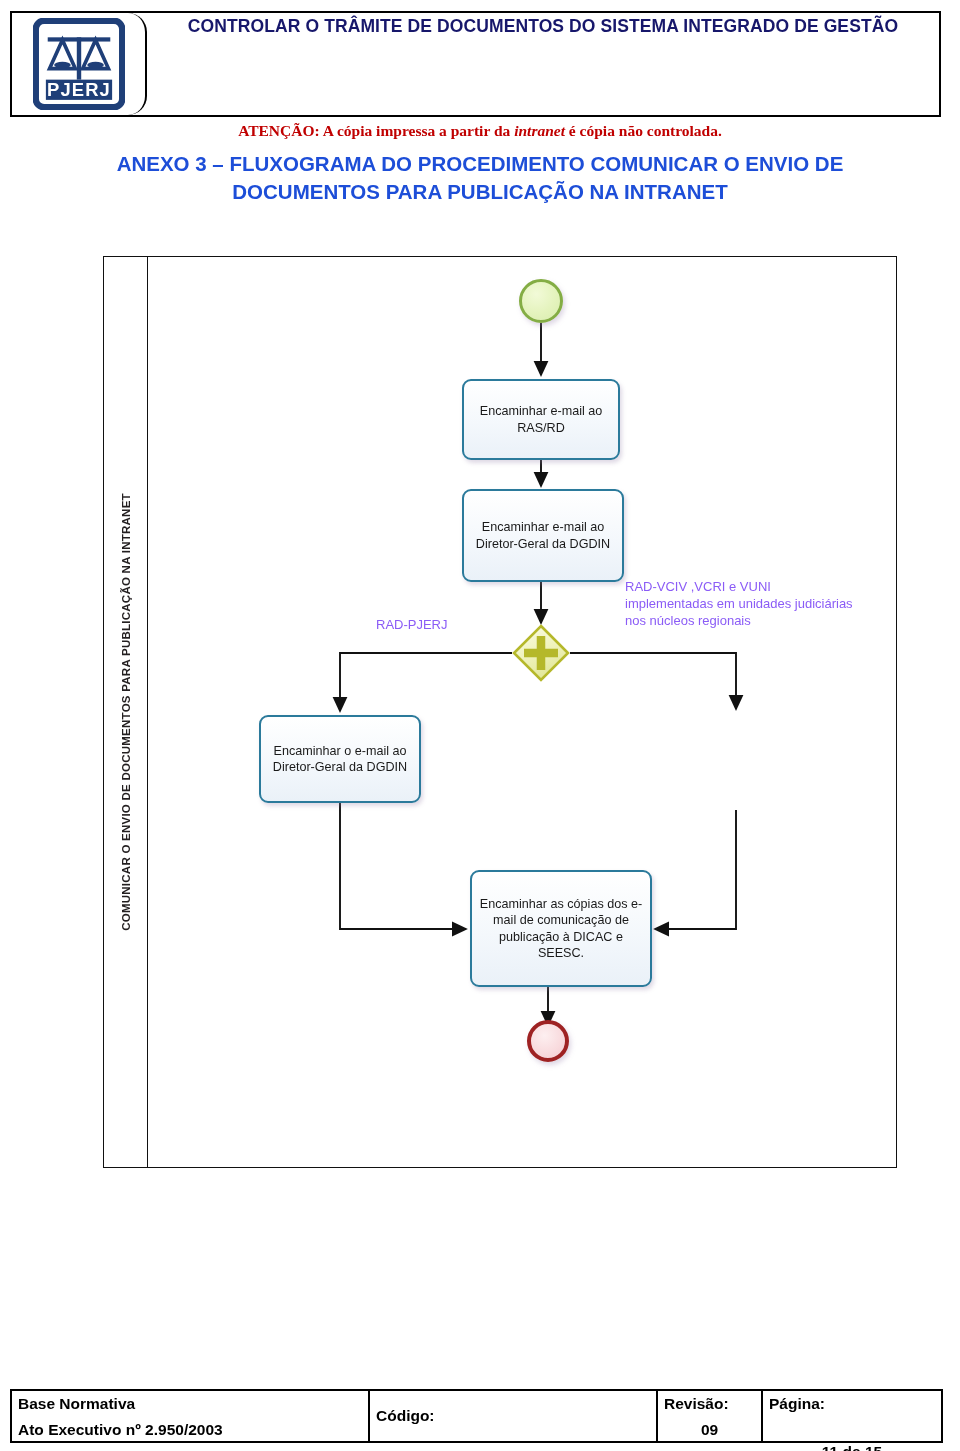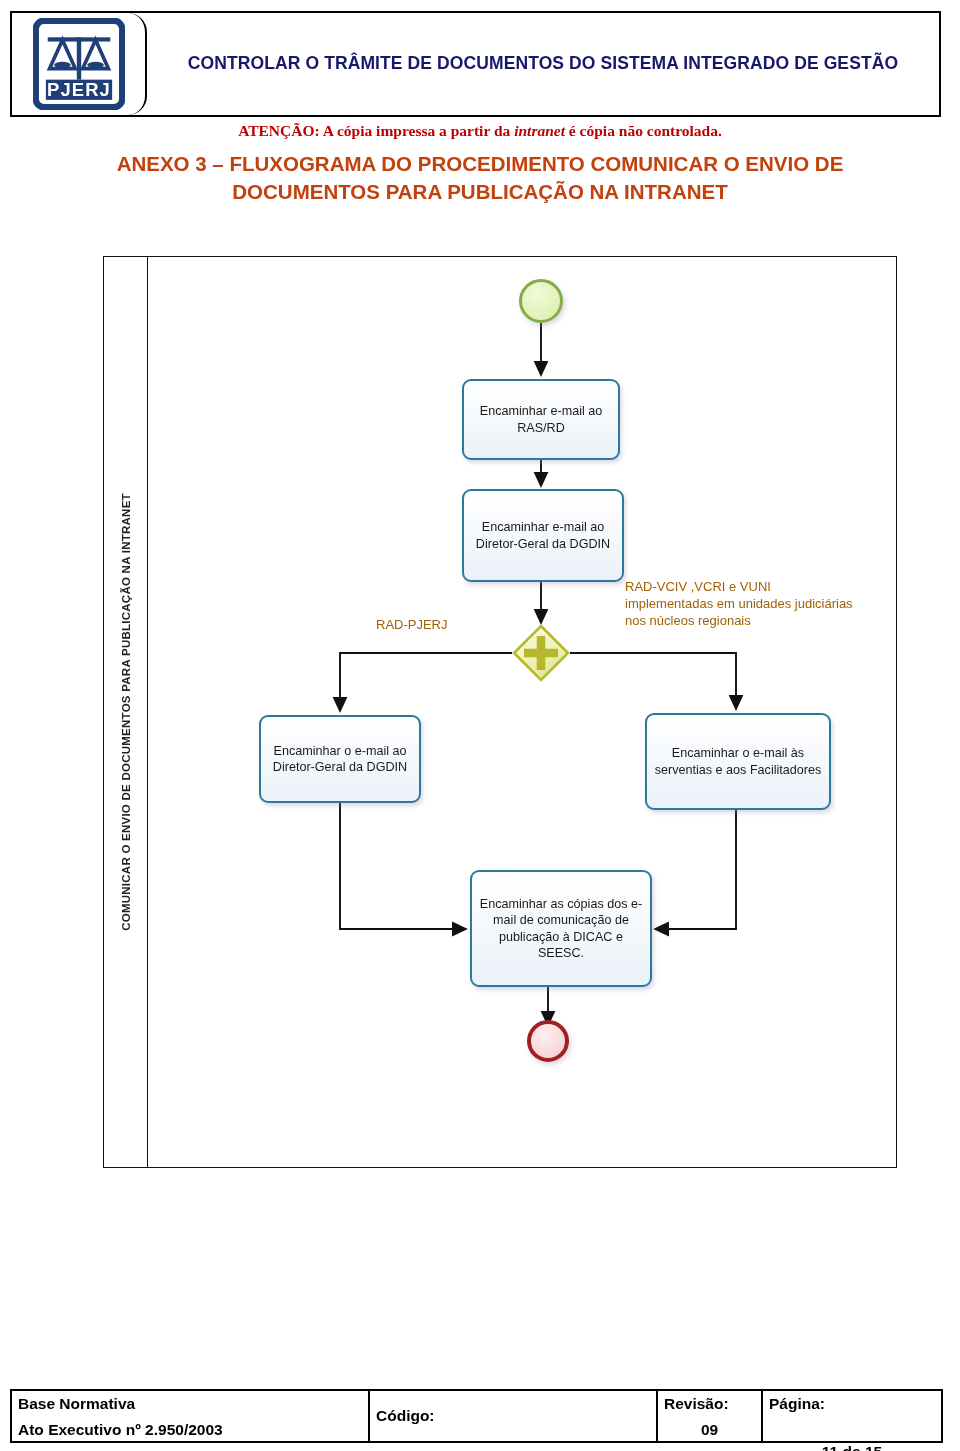--- a/index.html
+++ b/index.html
@@ -14,40 +14,40 @@
     position:absolute;left:10px;top:11px;width:931px;height:106px;
     border:2px solid #000;box-sizing:border-box;display:flex;align-items:stretch;
     background:#fff;
   }
   .logo-cell{
     width:135px;border-right:2px solid #000;box-sizing:border-box;
     display:flex;align-items:center;justify-content:center;flex:0 0 135px;border-radius:19px;
   }
   .pjerj-logo{width:92px;height:92px;display:block;}
   .header-title-cell{
-    flex:1;display:flex;align-items:center;justify-content:center;padding:10px 10px;
+    flex:1;display:flex;justify-content:center;padding:3px 10px;
   }
   .header-title{
     font-size:17.5px;font-weight:bold;color:#17176b;text-align:center;
     line-height:1.22;letter-spacing:.1px;
     font-family:"Liberation Sans", sans-serif;
   }
 
   
   .atencao{
     position:absolute;left:0;top:122px;width:960px;text-align:center;
     font-family:"Liberation Serif", serif;font-size:15.5px;font-weight:bold;
     color:#c00000;
   }
   .atencao .it{font-style:italic;}
 
   
   .anexo-title{
     position:absolute;left:60px;top:150px;width:840px;text-align:center;
-    font-size:20.5px;font-weight:bold;color:#c2410c;line-height:1.38;
+    font-size:20.5px;font-weight:bold;color:#1d4ed8;line-height:1.38;
   }
 
   
   .diagram-frame{
     position:absolute;left:103px;top:256px;width:794px;height:912px;
     border:1.6px solid #111;box-sizing:border-box;background:#fff;
   }
   .lane-header{
     position:absolute;left:0;top:0;width:44px;height:100%;
     border-right:1.6px solid #111;box-sizing:border-box;
@@ -67,21 +67,21 @@
     position:absolute;box-sizing:border-box;
     border:2.1px solid #2b7a9b;border-radius:9px;
     background:linear-gradient(180deg,#ffffff 0%,#f4f8fc 55%,#eaf1f8 100%);
     box-shadow:2px 3px 4px rgba(150,130,170,.30);
     display:flex;align-items:center;justify-content:center;
     text-align:center;color:#1a1a1a;
     font-size:12.6px;line-height:1.30;padding:3px 6px;
   }
 
   .annot{
-    position:absolute;color:#a16207;font-size:13px;line-height:1.30;
+    position:absolute;color:#8b5cf6;font-size:13px;line-height:1.30;
   }
 
   .ev{
     position:absolute;border-radius:50%;box-sizing:border-box;
   }
   .ev-start{
     border:3px solid #84ad45;
     background:radial-gradient(circle at 38% 32%,#f2fad8 0%,#e4f3bd 55%,#d8ecae 100%);
     box-shadow:2px 3px 5px rgba(160,140,180,.35);
   }
@@ -201,23 +201,20 @@
         </defs>
         <polygon points="29,2 56,29 29,56 2,29" fill="url(#gwg)" stroke="#b5b82a" stroke-width="2.6"></polygon>
         <path d="M29,12 L29,46 M12,29 L46,29" stroke="#b5b82a" stroke-width="8.5" stroke-linecap="butt"></path>
       </svg>
     </div>
 
     <div class="task" style="left:155px;top:458px;width:162px;height:88px;align-items:center;">
       <span>Encaminhar o e-mail ao Diretor-Geral da DGDIN</span>
     </div>
 
-    <div class="task" style="left:541px;top:456px;width:186px;height:97px;">
-      <span>Encaminhar o e-mail às serventias e aos Facilitadores</span>
-    </div>
 
     <div class="task" style="left:366px;top:613px;width:182px;height:117px;">
       <span>Encaminhar as cópias dos e-mail de comunicação de publicação à DICAC e SEESC.</span>
     </div>
 
     <div class="ev ev-end" style="left:423px;top:763px;width:42px;height:42px;"></div>
 
   </div>
 </div>
 

